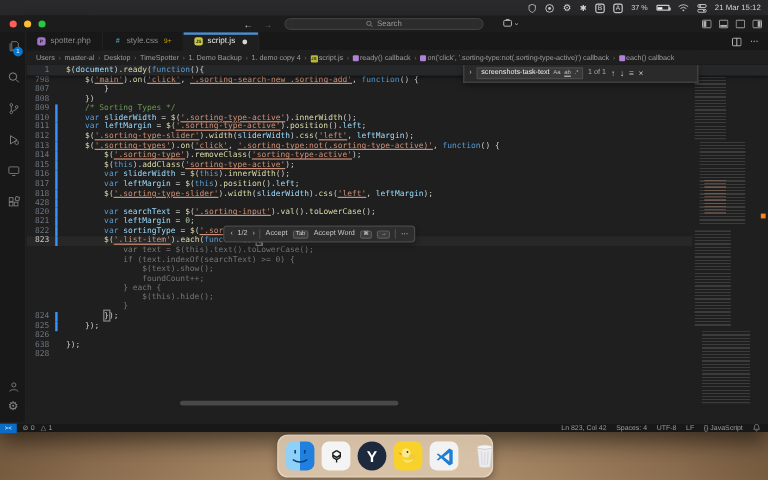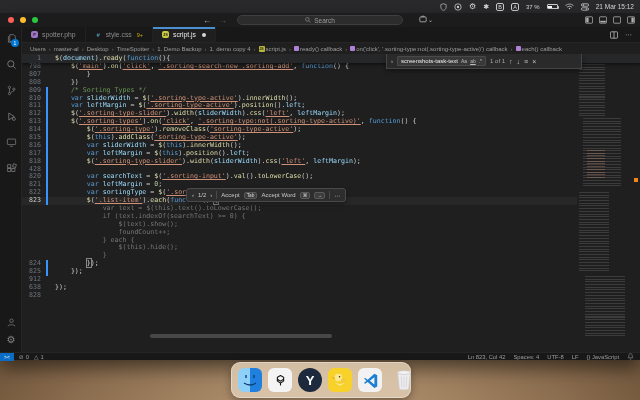--- a/index.html
+++ b/index.html
@@ -332,21 +332,21 @@
           <div class="crow current"><span class="lnum">823</span><span class="git on" style="background: rgb(55, 148, 255);"></span><span class="ltxt"><span class="tk-d">        </span><span class="tk-f">$</span><span class="tk-d">(</span><span class="tk-s">'.list-item'</span><span class="tk-d">).</span><span class="tk-f">each</span><span class="tk-d">(</span><span class="tk-k">function</span><span class="tk-d">() </span><span class="tk-m">{</span><span class="cursor"></span></span></div>
           <div class="crow"><span class="lnum"></span><span class="git"></span><span class="ltxt"><span class="tk-g">            var text = $(this).text().toLowerCase();</span></span></div>
           <div class="crow"><span class="lnum"></span><span class="git"></span><span class="ltxt"><span class="tk-g">            if (text.indexOf(searchText) &gt;= 0) {</span></span></div>
           <div class="crow"><span class="lnum"></span><span class="git"></span><span class="ltxt"><span class="tk-g">                $(text).show();</span></span></div>
           <div class="crow"><span class="lnum"></span><span class="git"></span><span class="ltxt"><span class="tk-g">                foundCount++;</span></span></div>
           <div class="crow"><span class="lnum"></span><span class="git"></span><span class="ltxt"><span class="tk-g">            } each {</span></span></div>
           <div class="crow"><span class="lnum"></span><span class="git"></span><span class="ltxt"><span class="tk-g">                $(this).hide();</span></span></div>
           <div class="crow"><span class="lnum"></span><span class="git"></span><span class="ltxt"><span class="tk-g">            }</span></span></div>
           <div class="crow"><span class="lnum">824</span><span class="git on" style="background: rgb(55, 148, 255);"></span><span class="ltxt"><span class="tk-d">        </span><span class="tk-m">}</span><span class="tk-d">);</span></span></div>
           <div class="crow"><span class="lnum">825</span><span class="git on" style="background: rgb(55, 148, 255);"></span><span class="ltxt"><span class="tk-d">    });</span></span></div>
-          <div class="crow"><span class="lnum">912</span><span class="git"></span><span class="ltxt"></span></div>
+          <div class="crow"><span class="lnum">826</span><span class="git"></span><span class="ltxt"></span></div>
           <div class="crow"><span class="lnum">638</span><span class="git"></span><span class="ltxt"><span class="tk-d">});</span></span></div>
           <div class="crow"><span class="lnum">828</span><span class="git"></span><span class="ltxt"></span></div>
         </div>
 
       <div class="findwidget">
         <span>›</span>
         <div class="find-input">
           <span>screenshots-task-text</span>
           <span class="find-tog">Aa</span>
           <span class="find-tog" style="text-decoration:underline;">ab</span>

